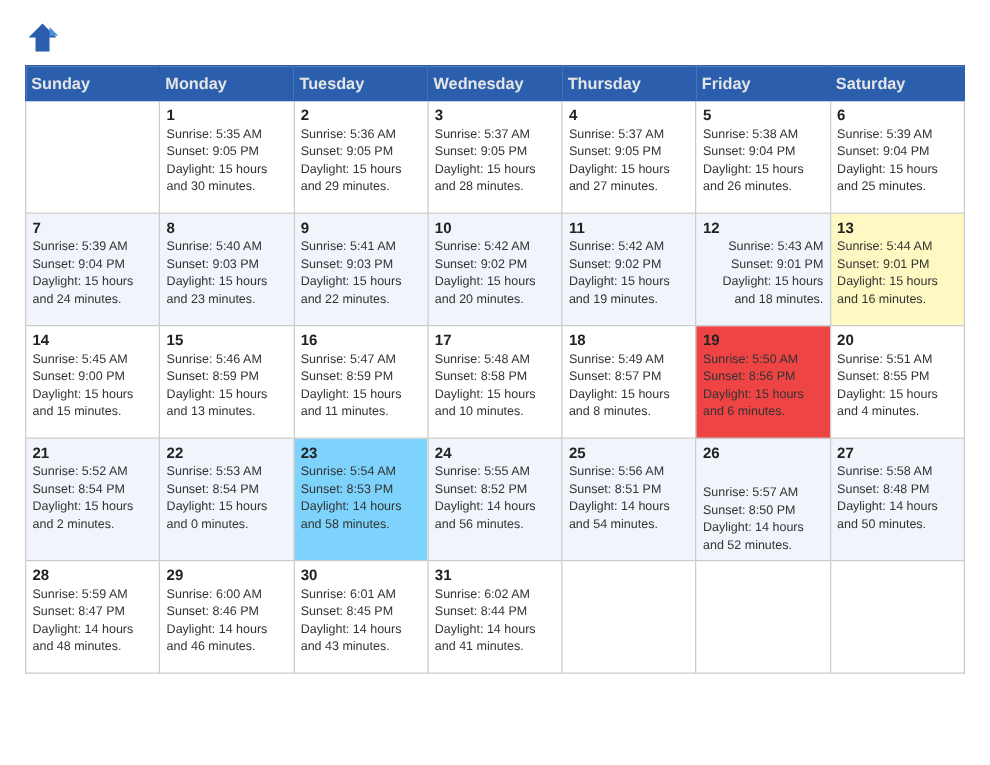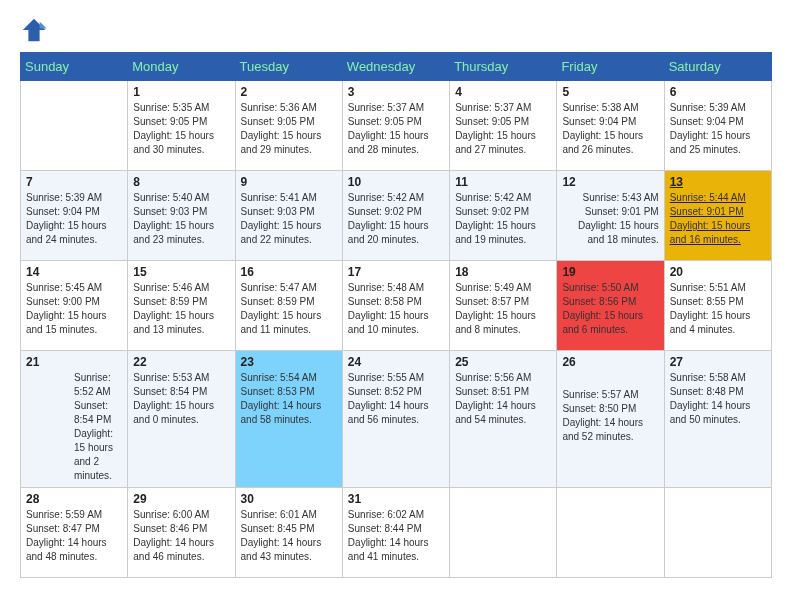--- a/index.html
+++ b/index.html
@@ -47,23 +47,23 @@
       color: #333;
       margin-top: 2px;
     }
     .calendar {
       width: 100%;
       border-collapse: collapse;
       border: 1px solid #ccc;
     }
     .calendar th {
       background-color: #2b5fad;
-      color: #86efac;
+      color: #e5e5e5;
       font-size: 13px;
-      font-weight: normal;
+      font-weight: bold;
       padding: 6px 4px;
       text-align: left;
       border: 1px solid #2b5fad;
     }
     .calendar td {
       vertical-align: top;
       padding: 4px 5px;
       border: 1px solid #ccc;
       font-size: 10.5px;
       color: #222;
@@ -208,21 +208,21 @@
 Daylight: 15 hours
 and 19 minutes.</div>
         </td>
         <td style="background-color: rgb(240, 244, 251);">
           <div class="day-number">12</div>
           <div class="day-info" style="white-space: pre-line; text-align: right;">Sunrise: 5:43 AM
 Sunset: 9:01 PM
 Daylight: 15 hours
 and 18 minutes.</div>
         </td>
-        <td style="background-color: #eab308; text-decoration: underline;">
+        <td style="background-color: #fef9c3;">
           <div class="day-number">13</div>
           <div class="day-info" style="white-space: pre-line;">Sunrise: 5:44 AM
 Sunset: 9:01 PM
 Daylight: 15 hours
 and 16 minutes.</div>
         </td>
       </tr>
       <tr>
         <td style="background-color: rgb(255, 255, 255);">
           <div class="day-number">14</div>
@@ -270,21 +270,21 @@
           <div class="day-number">20</div>
           <div class="day-info" style="white-space: pre-line;">Sunrise: 5:51 AM
 Sunset: 8:55 PM
 Daylight: 15 hours
 and 4 minutes.</div>
         </td>
       </tr>
       <tr>
         <td style="background-color: rgb(240, 244, 251);">
           <div class="day-number">21</div>
-          <div class="day-info" style="white-space: pre-line; margin-left: 48px;">Sunrise: 5:52 AM
+          <div class="day-info" style="white-space: pre-line;">Sunrise: 5:52 AM
 Sunset: 8:54 PM
 Daylight: 15 hours
 and 2 minutes.</div>
         </td>
         <td style="background-color: rgb(240, 244, 251);">
           <div class="day-number">22</div>
           <div class="day-info" style="white-space: pre-line;">Sunrise: 5:53 AM
 Sunset: 8:54 PM
 Daylight: 15 hours
 and 0 minutes.</div>

